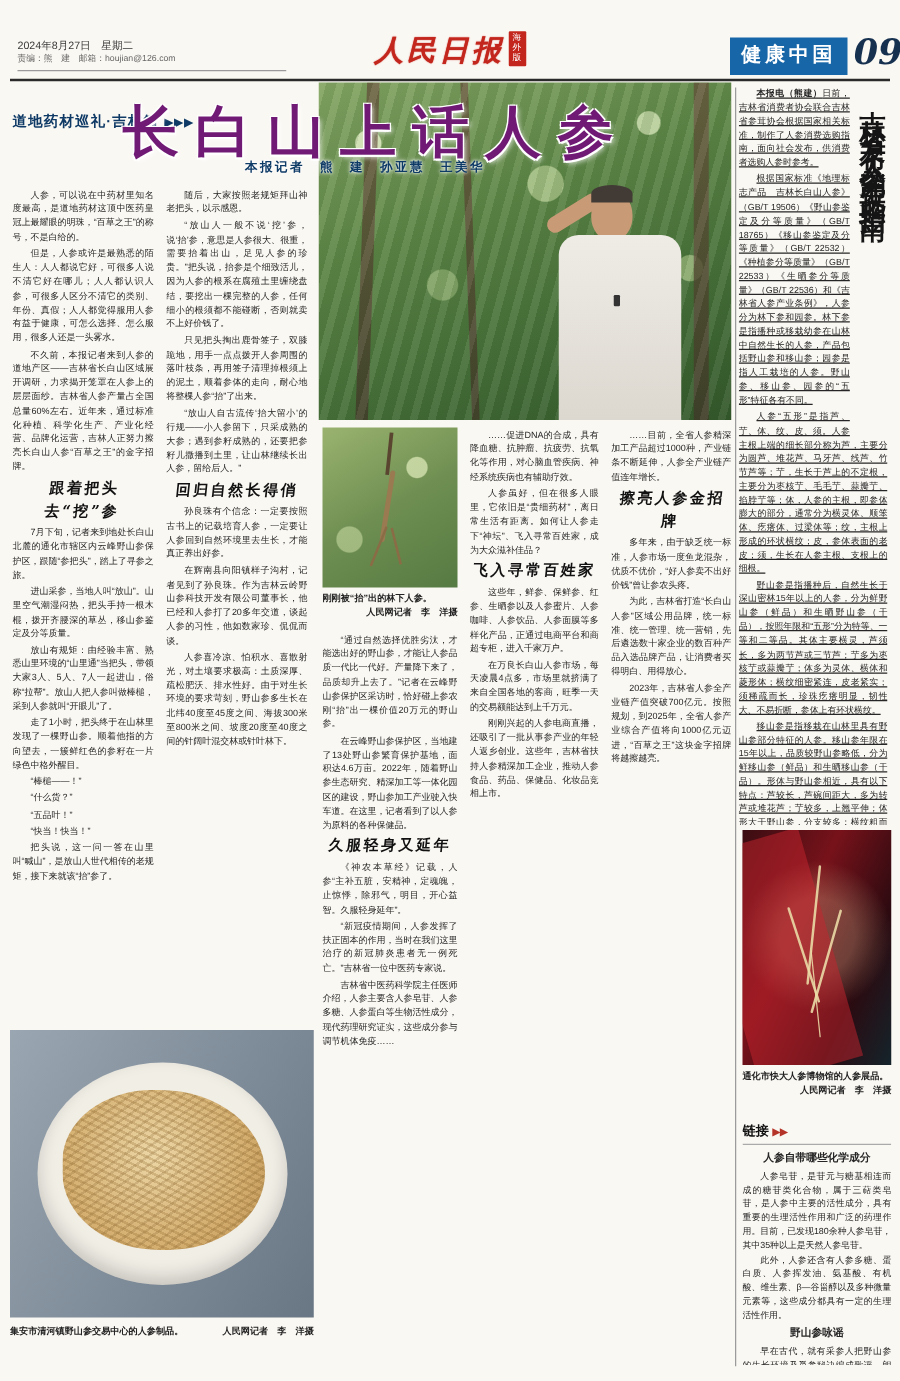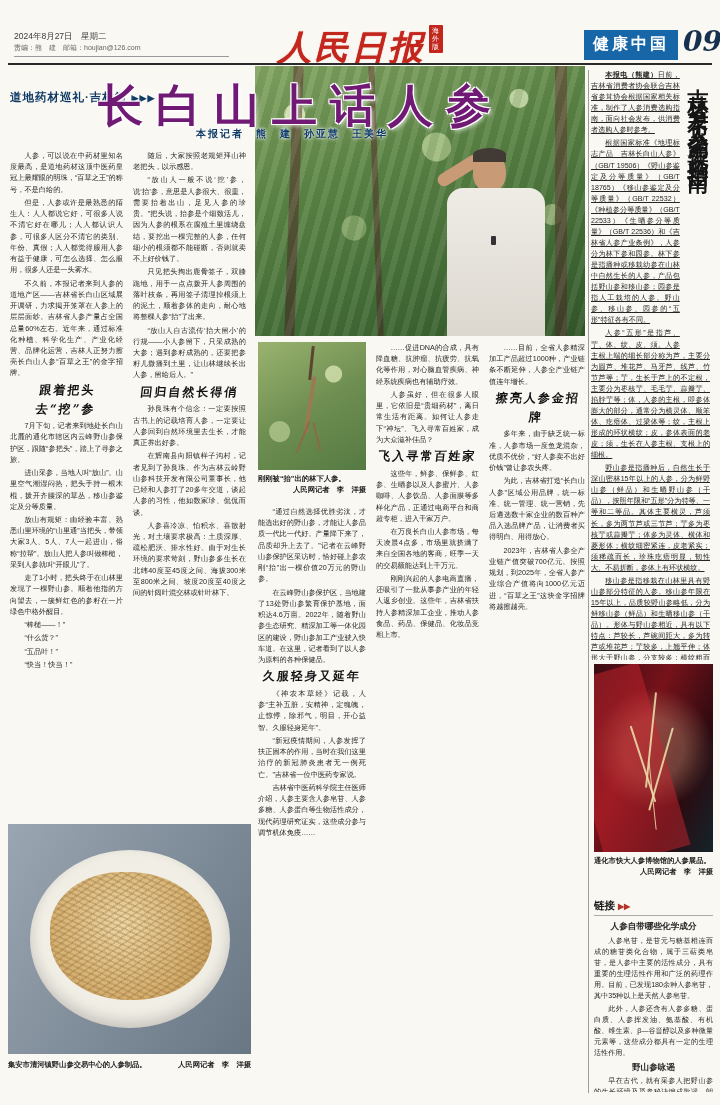--- a/index.html
+++ b/index.html
@@ -3,21 +3,21 @@
 <meta charset="utf-8">
 <style>
   html,body{margin:0;padding:0;background:#e8e6e0;}
   .page{position:relative;width:720px;height:1105px;margin:0 auto;background:#faf8f3;
         font-family:"Liberation Sans",sans-serif;color:#232323;overflow:hidden;}
   
   .dateblock{position:absolute;left:14px;top:30px;width:215px;font-size:8.5px;color:#3a3a3a;
              border-bottom:1px solid #9a9a9a;padding-bottom:3px;line-height:1.5;}
   .dateblock .sub{font-size:7px;color:#666;}
   .masthead{position:absolute;left:0;right:0;top:25px;text-align:center;}
-  .masthead .mh{font-family:"DejaVu Serif",serif;font-weight:bold;font-size:34px;color:#c3261d;
+  .masthead .mh{font-family:"DejaVu Serif",serif;font-weight:bold;font-size:23px;color:#c3261d;
                 letter-spacing:3px;font-style:italic;text-shadow:0 0 1px #c3261d;}
   .masthead .ed{display:inline-block;vertical-align:top;background:#c3261d;color:#fff;
                 font-size:7px;line-height:1.15;padding:2px 2px;width:10px;margin-left:3px;border-radius:1px;}
   .badge{position:absolute;left:584px;top:30px;background:#1766a8;color:#fff;font-weight:bold;
          font-size:16px;letter-spacing:3px;padding:4px 9px 5px;}
   .pageno{position:absolute;left:683px;top:25px;font-family:"DejaVu Serif",serif;
           font-style:italic;font-weight:bold;font-size:28px;color:#16304f;}
   .header-rule{position:absolute;left:8px;right:8px;top:63px;border-top:2px solid #2a2a2a;}
   
   .kicker{position:absolute;left:10px;top:90px;font-size:11.5px;font-weight:bold;color:#0f3a66;letter-spacing:1px;}
@@ -149,20 +149,21 @@
     <p>不久前，本报记者来到人参的道地产区——吉林省长白山区域展开调研，力求揭开笼罩在人参上的层层面纱。吉林省人参产量占全国总量60%左右。近年来，通过标准化种植、科学化生产、产业化经营、品牌化运营，吉林人正努力擦亮长白山人参“百草之王”的金字招牌。</p>
     <p class="subhead">跟着把头去“挖”参</p>
     <p>7月下旬，记者来到地处长白山北麓的通化市辖区内云峰野山参保护区，跟随“参把头”，踏上了寻参之旅。</p>
     <p>进山采参，当地人叫“放山”。山里空气潮湿闷热，把头手持一根木棍，拨开齐腰深的草丛，移山参鉴定及分等质量。</p>
     <p>放山有规矩：由经验丰富、熟悉山里环境的“山里通”当把头，带领大家3人、5人、7人一起进山，俗称“拉帮”。放山人把人参叫做棒槌，采到人参就叫“开眼儿”了。</p>
     <p>走了1小时，把头终于在山林里发现了一棵野山参。顺着他指的方向望去，一簇鲜红色的参籽在一片绿色中格外醒目。</p>
     <p>“棒槌——！”</p>
     <p>“什么货？”</p>
     <p>“五品叶！”</p>
     <p>“快当！快当！”</p>
+    <p>把头说，这一问一答在山里叫“喊山”，是放山人世代相传的老规矩，接下来就该“抬”参了。</p>
   </div>
 
   <div class="col c2">
     <p>随后，大家按照老规矩拜山神老把头，以示感恩。</p>
     <p>“放山人一般不说‘挖’参，说‘抬’参，意思是人参很大、很重，需要抬着出山，足见人参的珍贵。”把头说，抬参是个细致活儿，因为人参的根系在腐殖土里缠绕盘结，要挖出一棵完整的人参，任何细小的根须都不能碰断，否则就卖不上好价钱了。</p>
     <p>只见把头掏出鹿骨签子，双膝跪地，用手一点点拨开人参周围的落叶枝条，再用签子清理掉根须上的泥土，顺着参体的走向，耐心地将整棵人参“抬”了出来。</p>
     <p>“放山人自古流传‘抬大留小’的行规——小人参留下，只采成熟的大参；遇到参籽成熟的，还要把参籽儿撒播到土里，让山林继续长出人参，留给后人。”</p>
     <p class="subhead">回归自然长得俏</p>
     <p>孙良珠有个信念：一定要按照古书上的记载培育人参，一定要让人参回到自然环境里去生长，才能真正养出好参。</p>
     <p>在辉南县向阳镇样子沟村，记者见到了孙良珠。作为吉林云岭野山参科技开发有限公司董事长，他已经和人参打了20多年交道，谈起人参的习性，他如数家珍、侃侃而谈。</p>

